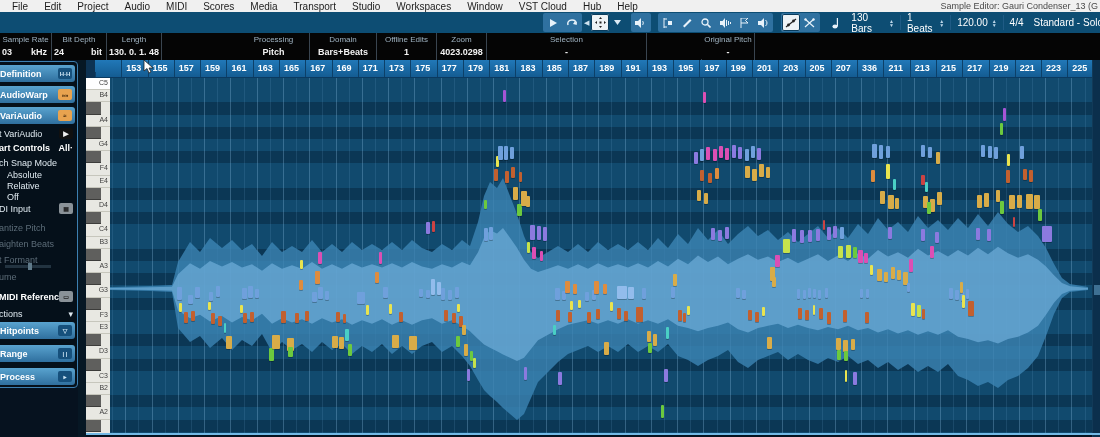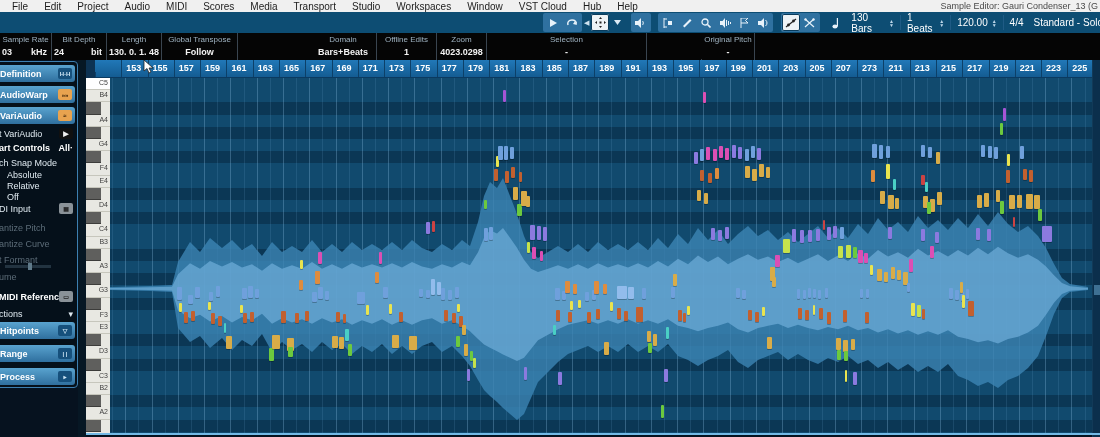--- a/index.html
+++ b/index.html
@@ -260,23 +260,23 @@
       </div>
       <div class="info-col" style="left: 52px; width: 55px;">
         <div class="info-header">Bit Depth</div>
         <div class="iv-left">24</div>
         <div class="iv-right">bit</div>
       </div>
       <div class="info-col" style="left: 107px; width: 55px;">
         <div class="info-header">Length</div>
         <div class="info-value">130. 0. 1. 48</div>
       </div>
-      <div class="info-col" style="left: 162px; width: 76px;">
-        <div class="info-header">Global Transpose</div>
-        <div class="info-value">Follow</div>
+      <div class="info-col" style="left: 238px; width: 72px;">
+        <div class="info-header">Processing</div>
+        <div class="info-value">Pitch</div>
       </div>
       <div class="info-col" style="left: 310px; width: 67px;">
         <div class="info-header">Domain</div>
         <div class="info-value">Bars+Beats</div>
       </div>
       <div class="info-col" style="left: 377px; width: 60px;">
         <div class="info-header">Offline Edits</div>
         <div class="info-value">1</div>
       </div>
       <div class="info-col" style="left: 437px; width: 50px;">
@@ -333,21 +333,21 @@
           <span class="sb-label">Off</span>
         </div>
         <div class="sb-row" style="top: 140px;">
           <span class="sb-label">DI Input</span>
           <span class="sb-chip chip-gray">▦</span>
         </div>
         <div class="sb-row dim" style="top: 159px;">
           <span class="sb-label">antize Pitch</span>
         </div>
         <div class="sb-row dim" style="top: 175px;">
-          <span class="sb-label">antize Curve</span>
+          <span class="sb-label">aighten Beats</span>
         </div>
         <div class="sb-row dim" style="top: 191px;">
           <span class="sb-label">t Formant</span>
         </div>
         <div class="sb-slider" style="top: 203px;">
           <i></i>
         </div>
         <div class="sb-row dim" style="top: 208px;">
           <span class="sb-label">ume</span>
         </div>
@@ -396,21 +396,21 @@
         <div class="ruler-cell" style="left: 499.32px; width: 26.28px;">189</div>
         <div class="ruler-cell" style="left: 525.6px; width: 26.28px;">191</div>
         <div class="ruler-cell" style="left: 551.88px; width: 26.28px;">193</div>
         <div class="ruler-cell" style="left: 578.16px; width: 26.28px;">195</div>
         <div class="ruler-cell" style="left: 604.44px; width: 26.28px;">197</div>
         <div class="ruler-cell" style="left: 630.72px; width: 26.28px;">199</div>
         <div class="ruler-cell" style="left: 657px; width: 26.28px;">201</div>
         <div class="ruler-cell" style="left: 683.28px; width: 26.28px;">203</div>
         <div class="ruler-cell" style="left: 709.56px; width: 26.28px;">205</div>
         <div class="ruler-cell" style="left: 735.84px; width: 26.28px;">207</div>
-        <div class="ruler-cell" style="left: 762.12px; width: 26.28px;">273</div>
+        <div class="ruler-cell" style="left: 762.12px; width: 26.28px;">336</div>
         <div class="ruler-cell" style="left: 788.4px; width: 26.28px;">211</div>
         <div class="ruler-cell" style="left: 814.68px; width: 26.28px;">213</div>
         <div class="ruler-cell" style="left: 840.96px; width: 26.28px;">215</div>
         <div class="ruler-cell" style="left: 867.24px; width: 26.28px;">217</div>
         <div class="ruler-cell" style="left: 893.52px; width: 26.28px;">219</div>
         <div class="ruler-cell" style="left: 919.8px; width: 26.28px;">221</div>
         <div class="ruler-cell" style="left: 946.08px; width: 26.28px;">223</div>
         <div class="ruler-cell" style="left: 972.36px; width: 26.28px;">225</div>
       </div>
   <div id="keys">

